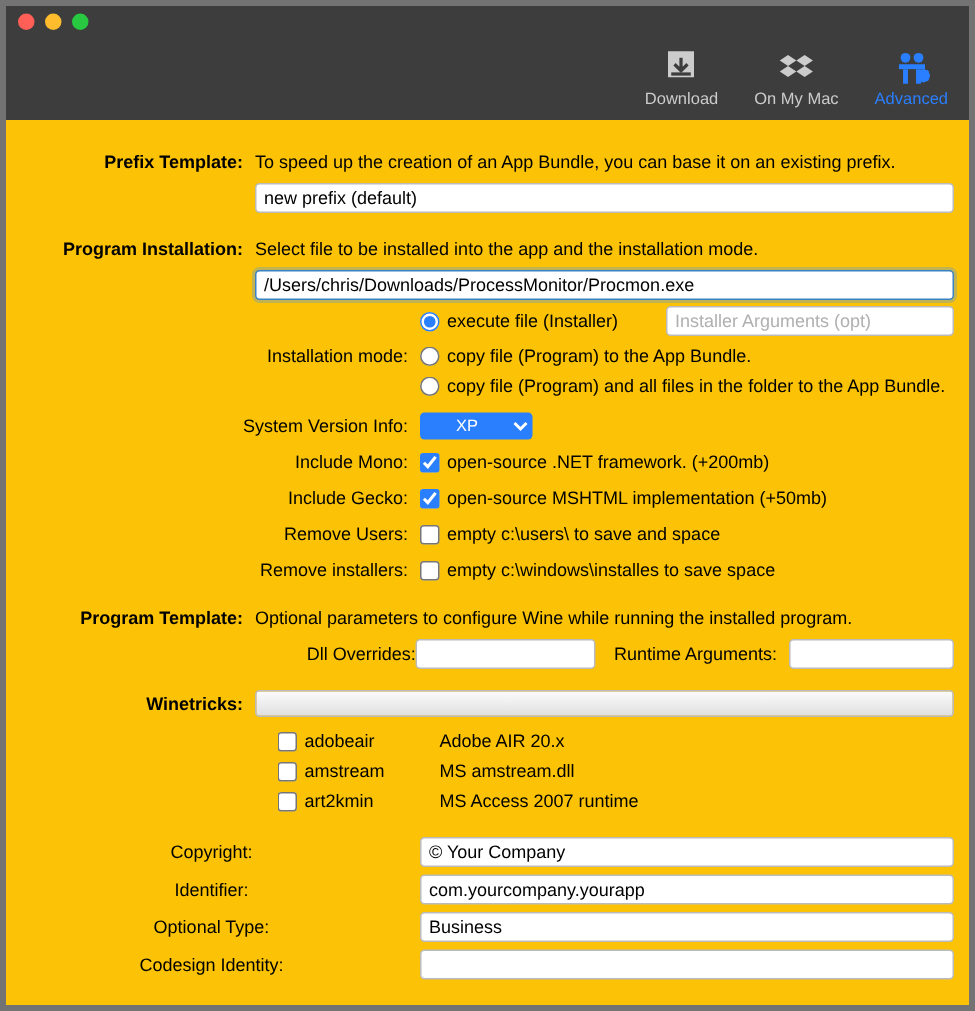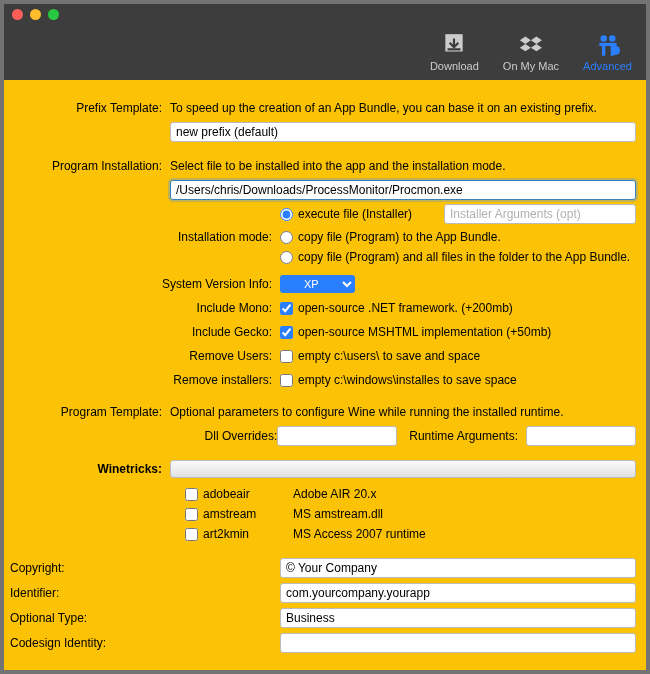--- a/index.html
+++ b/index.html
@@ -8,21 +8,21 @@
   .titlebar { height: 20px; display:flex; align-items:center; padding-left:8px; gap:7px; }
   .dot { width:11px; height:11px; border-radius:50%; }
   .dot.red{background:#ff5f57;} .dot.yellow{background:#ffbd2e;} .dot.green{background:#28c940;}
   .toolbar { height: 56px; display:flex; justify-content:flex-end; align-items:center; padding-right:14px; gap:24px;}
   .tool-item { display:flex; flex-direction:column; align-items:center; gap:2px; color:#ccc; font-size:11px;}
   .tool-item.active { color:#2a7fff; }
   .tool-item svg, .tool-item .ic { width:26px; height:26px; display:flex; align-items:center; justify-content:center; }
   .content { flex:1; background:#fcc306; padding:18px 10px 10px 6px; overflow:hidden;}
   .row { display:flex; align-items:flex-start; margin-bottom:4px;}
   .row > .lab { width:160px; text-align:right; padding-right:8px; font-size:12px; color:#000; line-height:20px;}
-  .row > .lab.bold { font-weight:400;}
+  .row > .lab.bold { font-weight:700;}
   .row > .val { flex:1; font-size:12px; color:#000; display:flex; flex-wrap:wrap; align-items:center; line-height:20px;}
   .subrow { display:flex; align-items:center; margin-bottom:4px; width:100%;}
   .sublab { width:110px; text-align:right; padding-right:8px; font-size:12px; color:#000; line-height:20px;}
   input[type=text], select { font-family:inherit; font-size:12px; height:20px; padding:0 5px; border:1px solid #bbb; border-radius:3px; background:#fff;}
   .textin { background:#fff; border:1px solid #bbb; border-radius:3px; padding:2px 6px; font-size:12px; height:20px; width:100%;}
   .textin.highlight { border:1px solid #3b82c4; box-shadow:0 0 0 2px rgba(80,150,230,0.35);}
   input[type=checkbox] { width:13px; height:13px; margin-right:5px; vertical-align:middle;}
   input[type=radio] { width:13px; height:13px; margin-right:5px; vertical-align:middle; accent-color:#2a7fff;}
   .radio-line { display:flex; align-items:center; margin-bottom:6px;}
   .radio-line .rlabel { font-size:12px;}
@@ -31,21 +31,21 @@
   select.sys { background:#2a7fff; color:#fff; border:none; border-radius:3px; height:18px; padding:0 20px; font-size:11px;}
   .gap { height:14px;}
   .wt-row { display:flex; align-items:center;}
   .wt-lab { width:160px; text-align:right; padding-right:8px; font-weight:600;}
   .wt-bar { flex:1; height:18px; background:linear-gradient(#fbfbfb,#e0e0e0); border:1px solid #bbb; border-radius:3px;}
   .wt-list { margin-left:175px; margin-top:6px;}
   .wt-item { display:flex; align-items:center; height:20px; font-size:12px;}
   .wt-item .name { width:90px;}
   .wt-item .desc { }
   .bundle-row { display:flex; align-items:center; margin-bottom:5px;}
-  .bundle-lab { width:270px; text-align:left; padding-right:8px; font-size:12px;}
+  .bundle-lab { width:270px; text-align:center; padding-right:8px; font-size:12px;}
   .bundle-val { flex:1; }
   .bundle-val input[type=text]{width:100%;}
   .subgrid { margin-left:165px; }
   .dll-row{display:flex;align-items:center;margin-top:2px;}
   .dll-lab{text-align:right;font-size:12px;}
 </style>
 </head>
 <body>
 
 <div class="window">
@@ -153,21 +153,21 @@
       </div>
       <div class="subrow" style="margin-bottom:12px;">
         <div class="sublab" style="width:270px;">Remove installers:</div>
         <input type="checkbox" style="">
         <span>empty c:\windows\installes to save space</span>
       </div>
     </div>
 
     <div class="row">
       <div class="lab bold">Program Template:</div>
-      <div class="val">Optional parameters to configure Wine while running the installed runtime.</div>
+      <div class="val">Optional parameters to configure Wine while running the installed program.</div>
     </div>
     <div class="dll-row" style="margin-bottom:14px;">
       <div class="dll-lab" style="width:270px;">Dll Overrides:</div>
       <input type="text" style="width: 120px;">
       <div class="dll-lab" style="width:130px;padding-right:8px;">Runtime Arguments:</div>
       <input type="text" style="width: 110px;">
     </div>
 
     <div class="wt-row">
       <div class="wt-lab">Winetricks:</div>

